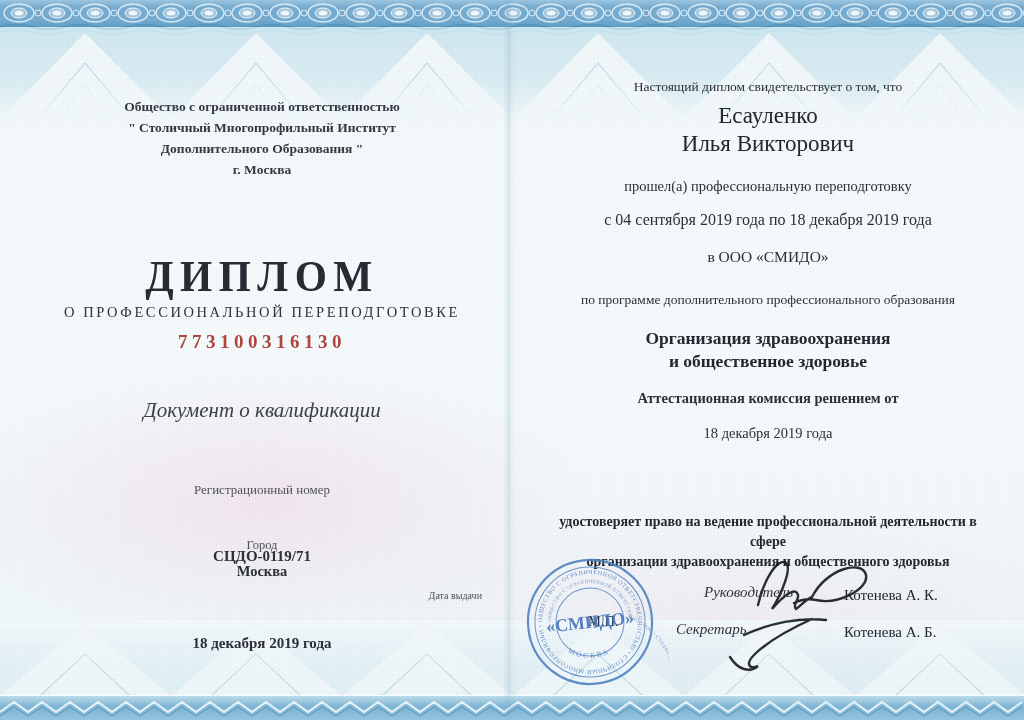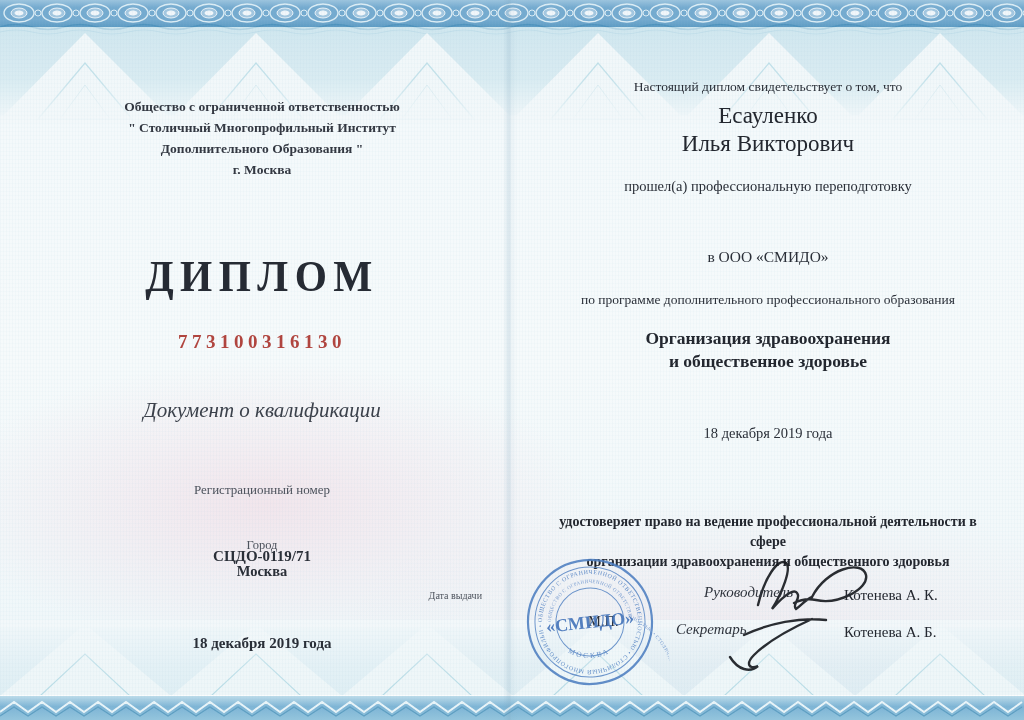--- a/index.html
+++ b/index.html
@@ -215,42 +215,45 @@
   <div class="fold"></div>
 
   <div class="abs ctr org">
     <div>Общество с ограниченной ответственностью</div>
     <div>" Столичный Многопрофильный Институт</div>
     <div>Дополнительного Образования "</div>
     <div>г. Москва</div>
   </div>
 
   <div class="abs ctr title">ДИПЛОМ</div>
+  <div class="abs ctr subtitle">О ПРОФЕССИОНАЛЬНОЙ ПЕРЕПОДГОТОВКЕ</div>
   <div class="abs ctr dnum">773100316130</div>
   <div class="abs ctr doctype">Документ о квалификации</div>
 
   <div class="abs ctr lbl reg-lbl">Регистрационный номер</div>
   <div class="abs ctr reg-val">СЦДО-0119/71</div>
   <div class="abs ctr lbl city-lbl">Город</div>
   <div class="abs ctr city-val">Москва</div>
   <div class="abs ctr lbl date-lbl">Дата выдачи</div>
   <div class="abs ctr date-val">18 декабря 2019 года</div>
 
   <div class="abs ctr intro">Настоящий диплом свидетельствует о том, что</div>
   <div class="abs ctr holder">
     <div>Есауленко</div>
     <div>Илья Викторович</div>
   </div>
   <div class="abs ctr completed">прошел(а) профессиональную переподготовку</div>
+  <div class="abs ctr period">с 04 сентября 2019 года по 18 декабря 2019 года</div>
   <div class="abs ctr atorg">в ООО «СМИДО»</div>
   <div class="abs ctr progintro">по программе дополнительного профессионального образования</div>
   <div class="abs ctr progname">
     <div>Организация здравоохранения</div>
     <div>и общественное здоровье</div>
   </div>
+  <div class="abs ctr commission">Аттестационная комиссия решением от</div>
   <div class="abs ctr commdate">18 декабря 2019 года</div>
   <div class="abs ctr rights">
     <div>удостоверяет право на ведение профессиональной деятельности в сфере</div>
     <div>организации здравоохранения и общественного здоровья</div>
   </div>
 
   <div class="abs mp">М.П.</div>
 
   <svg class="abs stamp" viewBox="0 0 150 150">
     <defs>

